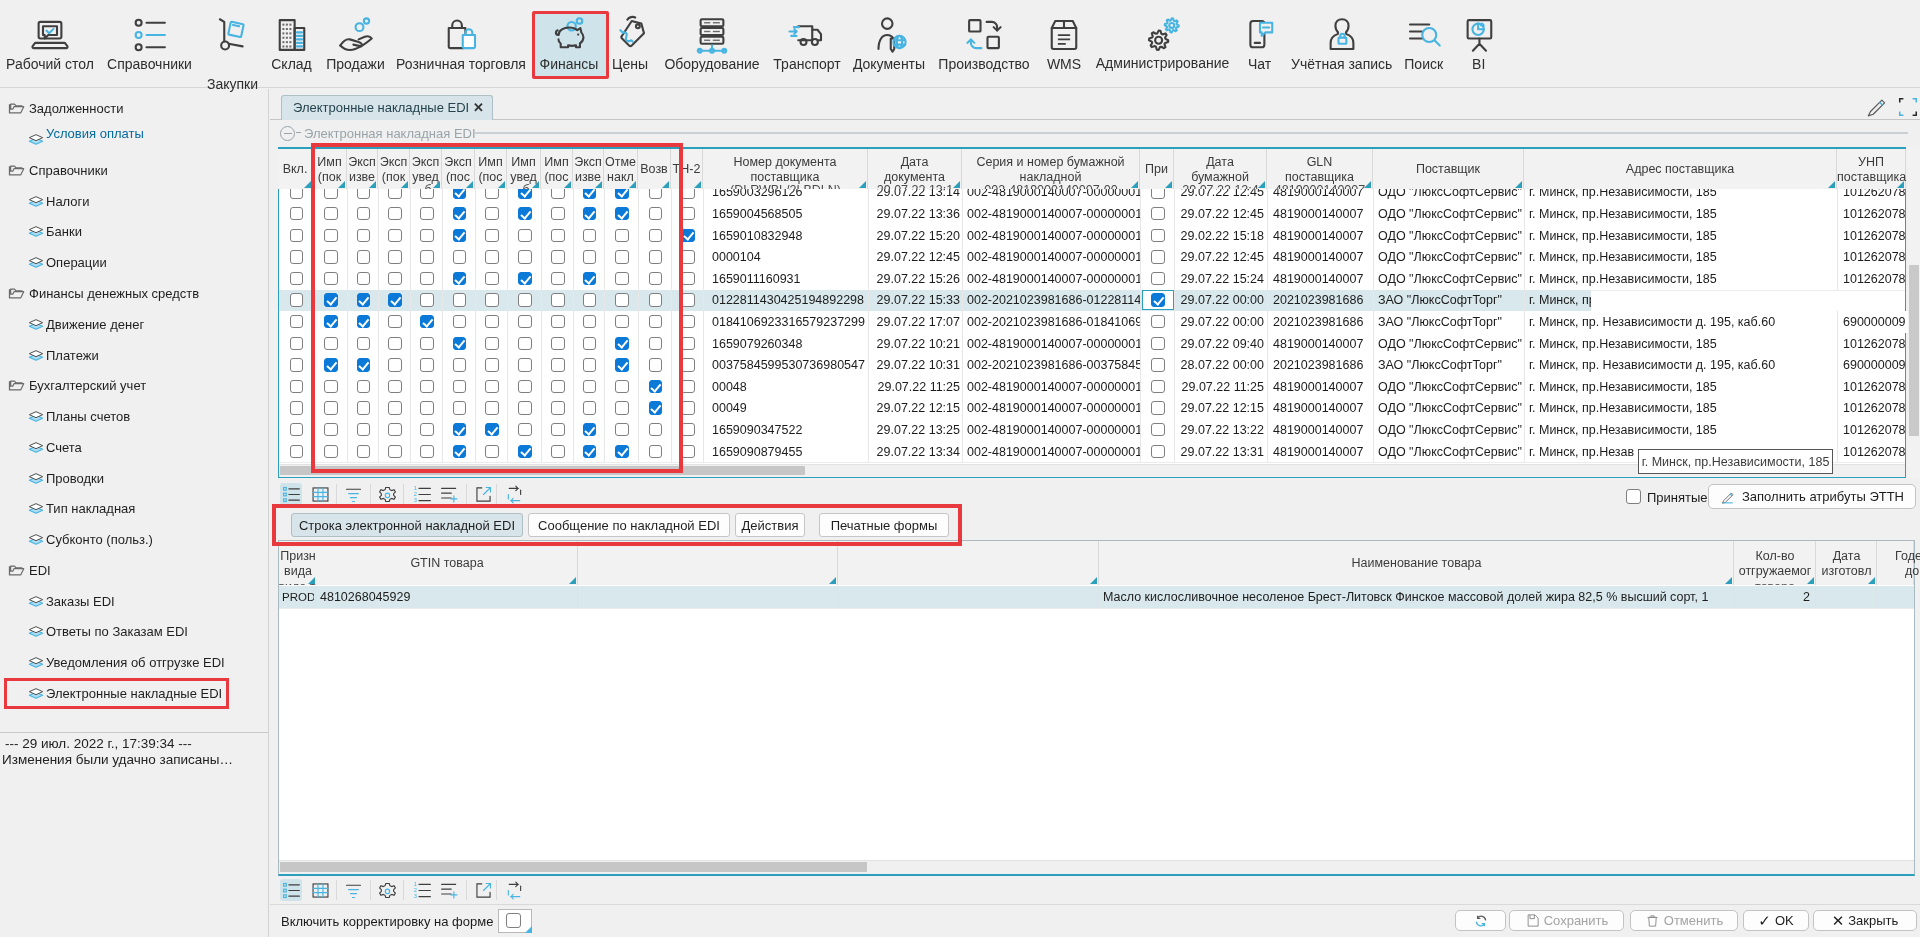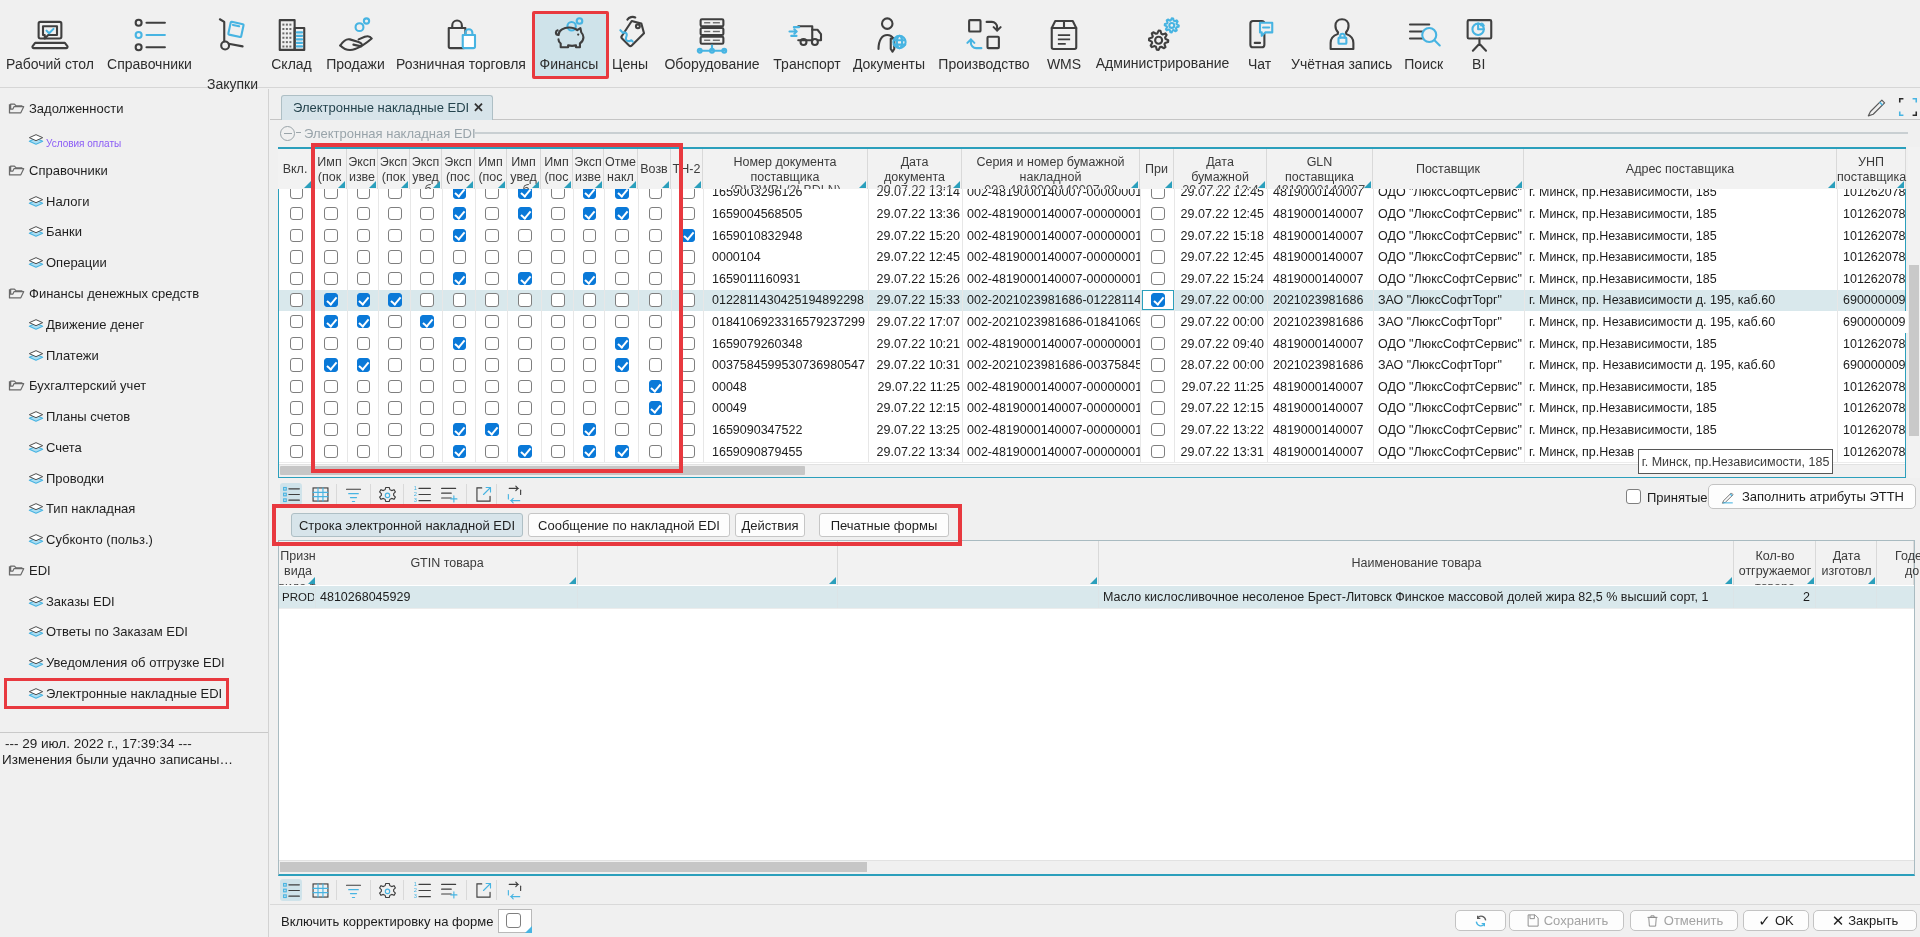--- a/index.html
+++ b/index.html
@@ -185,21 +185,21 @@
 <div class="a lbl" style="left:1478.7px;top:56px;transform:translateX(-50%);">BI</div>
 <div class="a" style="left:268px;top:89px;width:1px;height:848px;background:#d2d2d2;"></div>
 <div class="a" style="left:8px;top:101.3px;"><svg width="18" height="15" viewBox="0 0 48 48" fill="none" preserveAspectRatio="none">
       <path d="M4 10 v28 h30 l8 -20 H16 l-3 8 H7 V10 h10 l4 5 h16 v5" stroke="#6a6a6a" stroke-width="3.4" fill="none" stroke-linejoin="round"></path>
     </svg></div>
 <div class="a" style="left:29px;top:101.3px;font-size:13px;color:#1f1f1f;white-space:nowrap;">Задолженности</div>
 <div class="a" style="left:26px;top:132.1px;"><svg width="20" height="16" viewBox="0 0 48 48" fill="none">
       <path d="M24 19 L4 28 l20 9 l20 -9 z" fill="#aaddf2" stroke="#47b4e2" stroke-width="3.2" stroke-linejoin="round"></path>
       <path d="M24 8 L4 17 l20 9 l20 -9 z" fill="#fff" stroke="#4f4f4f" stroke-width="3" stroke-linejoin="round"></path>
     </svg></div>
-<div class="a" style="left:46px;top:138px;font-size:10px;color:#8b5cf6;white-space:nowrap;">Условия оплаты</div>
+<div class="a" style="left:46px;top:126px;font-size:13px;color:#0369a1;white-space:nowrap;">Условия оплаты</div>
 <div class="a" style="left:8px;top:162.8px;"><svg width="18" height="15" viewBox="0 0 48 48" fill="none" preserveAspectRatio="none">
       <path d="M4 10 v28 h30 l8 -20 H16 l-3 8 H7 V10 h10 l4 5 h16 v5" stroke="#6a6a6a" stroke-width="3.4" fill="none" stroke-linejoin="round"></path>
     </svg></div>
 <div class="a" style="left:29px;top:162.8px;font-size:13px;color:#1f1f1f;white-space:nowrap;">Справочники</div>
 <div class="a" style="left:26px;top:193.6px;"><svg width="20" height="16" viewBox="0 0 48 48" fill="none">
       <path d="M24 19 L4 28 l20 9 l20 -9 z" fill="#aaddf2" stroke="#47b4e2" stroke-width="3.2" stroke-linejoin="round"></path>
       <path d="M24 8 L4 17 l20 9 l20 -9 z" fill="#fff" stroke="#4f4f4f" stroke-width="3" stroke-linejoin="round"></path>
     </svg></div>
 <div class="a" style="left:46px;top:193.6px;font-size:13px;color:#1f1f1f;white-space:nowrap;">Налоги</div>
 <div class="a" style="left:26px;top:224.4px;"><svg width="20" height="16" viewBox="0 0 48 48" fill="none">
@@ -524,21 +524,21 @@
 <div class="cb" style="left:239.0px;top:3.8px;"></div>
 <div class="cb" style="left:272.0px;top:3.8px;"></div>
 <div class="cb" style="left:303.5px;top:3.8px;"></div>
 <div class="cb" style="left:336.0px;top:3.8px;"></div>
 <div class="cb" style="left:369.5px;top:3.8px;"></div>
 <div class="cb on" style="left:402.0px;top:3.8px;"></div>
 <div class="cb" style="left:872.0px;top:3.8px;"></div>
 <div style="position:absolute;left:433px;top:10.8px;transform:translateY(-50%);font-size:12.5px;white-space:nowrap;width:156px;overflow:hidden;">1659010832948</div>
 <div style="position:absolute;left:590px;top:10.8px;transform:translateY(-50%);font-size:12.5px;white-space:nowrap;width:91px;overflow:hidden;text-align:right;">29.07.22 15:20</div>
 <div style="position:absolute;left:688px;top:10.8px;transform:translateY(-50%);font-size:12.5px;white-space:nowrap;width:173px;overflow:hidden;">002-4819000140007-000000013</div>
-<div style="position:absolute;left:896px;top:10.8px;transform:translateY(-50%);font-size:12.5px;white-space:nowrap;width:89px;overflow:hidden;text-align:right;">29.07.22 15:18</div>
+<div style="position:absolute;left:896px;top:10.8px;transform:translateY(-50%);font-size:12.5px;white-space:nowrap;width:89px;overflow:hidden;text-align:right;">29.02.22 15:18</div>
 <div style="position:absolute;left:994px;top:10.8px;transform:translateY(-50%);font-size:12.5px;white-space:nowrap;width:100px;overflow:hidden;">4819000140007</div>
 <div style="position:absolute;left:1099px;top:10.8px;transform:translateY(-50%);font-size:12.5px;white-space:nowrap;width:146px;overflow:hidden;">ОДО "ЛюксСофтСервис"</div>
 <div style="position:absolute;left:1250px;top:10.8px;transform:translateY(-50%);font-size:12.5px;white-space:nowrap;width:308px;overflow:hidden;">г. Минск, пр.Независимости, 185</div>
 <div style="position:absolute;left:1564px;top:10.8px;transform:translateY(-50%);font-size:12.5px;white-space:nowrap;width:63px;overflow:hidden;">1012620786</div>
 </div>
 <div class="a" style="left:279px;top:246.4px;width:1626px;height:1px;background:#ececec;"></div>
 <div class="a" style="left:279px;top:246.4px;width:1626px;height:21.6px;background:#fff;overflow:hidden;">
 <div style="position:absolute;left:34px;top:0;width:1px;height:21.6px;background:#e7e7e7;"></div>
 <div style="position:absolute;left:68px;top:0;width:1px;height:21.6px;background:#e7e7e7;"></div>
 <div style="position:absolute;left:99px;top:0;width:1px;height:21.6px;background:#e7e7e7;"></div>
@@ -623,21 +623,21 @@
 <div style="position:absolute;left:433px;top:10.8px;transform:translateY(-50%);font-size:12.5px;white-space:nowrap;width:156px;overflow:hidden;">1659011160931</div>
 <div style="position:absolute;left:590px;top:10.8px;transform:translateY(-50%);font-size:12.5px;white-space:nowrap;width:91px;overflow:hidden;text-align:right;">29.07.22 15:26</div>
 <div style="position:absolute;left:688px;top:10.8px;transform:translateY(-50%);font-size:12.5px;white-space:nowrap;width:173px;overflow:hidden;">002-4819000140007-000000013</div>
 <div style="position:absolute;left:896px;top:10.8px;transform:translateY(-50%);font-size:12.5px;white-space:nowrap;width:89px;overflow:hidden;text-align:right;">29.07.22 15:24</div>
 <div style="position:absolute;left:994px;top:10.8px;transform:translateY(-50%);font-size:12.5px;white-space:nowrap;width:100px;overflow:hidden;">4819000140007</div>
 <div style="position:absolute;left:1099px;top:10.8px;transform:translateY(-50%);font-size:12.5px;white-space:nowrap;width:146px;overflow:hidden;">ОДО "ЛюксСофтСервис"</div>
 <div style="position:absolute;left:1250px;top:10.8px;transform:translateY(-50%);font-size:12.5px;white-space:nowrap;width:308px;overflow:hidden;">г. Минск, пр.Независимости, 185</div>
 <div style="position:absolute;left:1564px;top:10.8px;transform:translateY(-50%);font-size:12.5px;white-space:nowrap;width:63px;overflow:hidden;">1012620786</div>
 </div>
 <div class="a" style="left:279px;top:289.6px;width:1626px;height:1px;background:#ececec;"></div>
-<div class="a" style="left:279px;top:289.6px;width:1626px;height:21.6px;background:#d9e8ec;overflow:hidden;">
+<div class="a" style="left:279px;top:289.6px;width:1312px;height:21.6px;background:#d9e8ec;overflow:hidden;">
 <div style="position:absolute;left:34px;top:0;width:1px;height:21.6px;background:#e7e7e7;"></div>
 <div style="position:absolute;left:68px;top:0;width:1px;height:21.6px;background:#e7e7e7;"></div>
 <div style="position:absolute;left:99px;top:0;width:1px;height:21.6px;background:#e7e7e7;"></div>
 <div style="position:absolute;left:131px;top:0;width:1px;height:21.6px;background:#e7e7e7;"></div>
 <div style="position:absolute;left:163px;top:0;width:1px;height:21.6px;background:#e7e7e7;"></div>
 <div style="position:absolute;left:196px;top:0;width:1px;height:21.6px;background:#e7e7e7;"></div>
 <div style="position:absolute;left:228px;top:0;width:1px;height:21.6px;background:#e7e7e7;"></div>
 <div style="position:absolute;left:262px;top:0;width:1px;height:21.6px;background:#e7e7e7;"></div>
 <div style="position:absolute;left:294px;top:0;width:1px;height:21.6px;background:#e7e7e7;"></div>
 <div style="position:absolute;left:325px;top:0;width:1px;height:21.6px;background:#e7e7e7;"></div>

